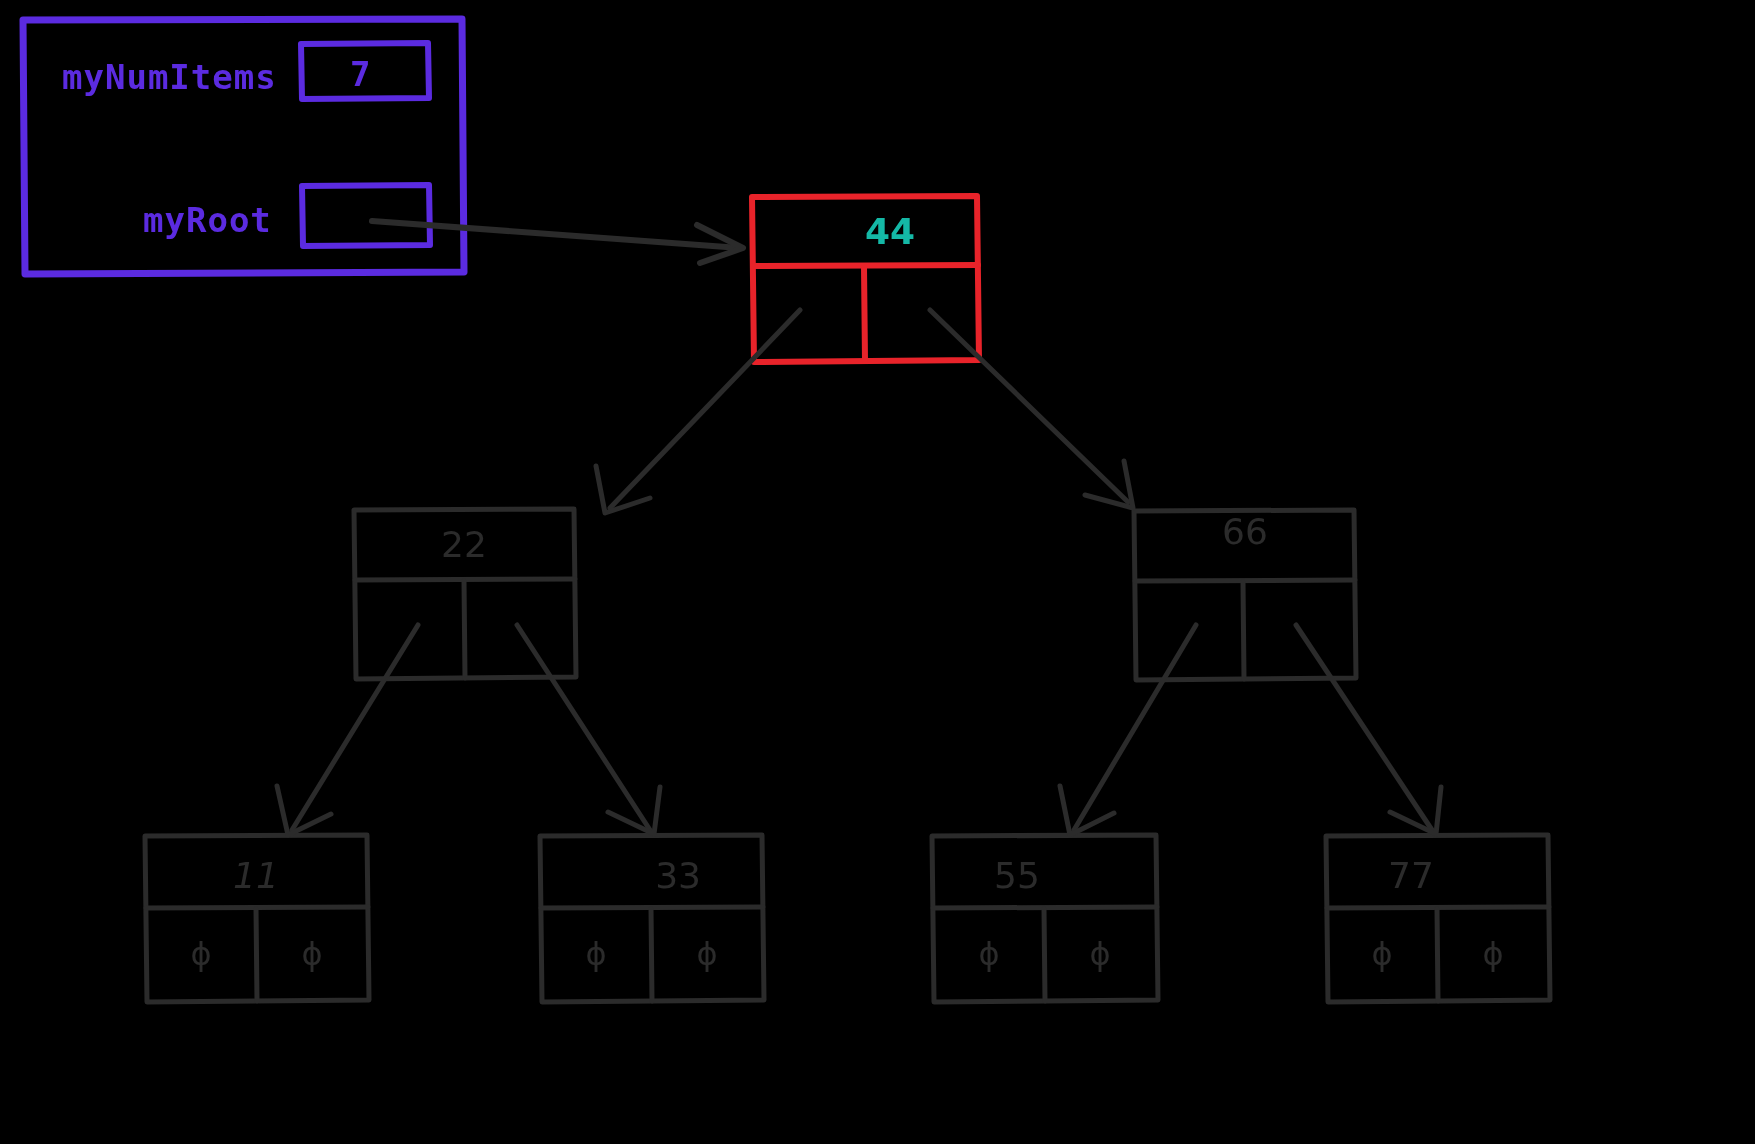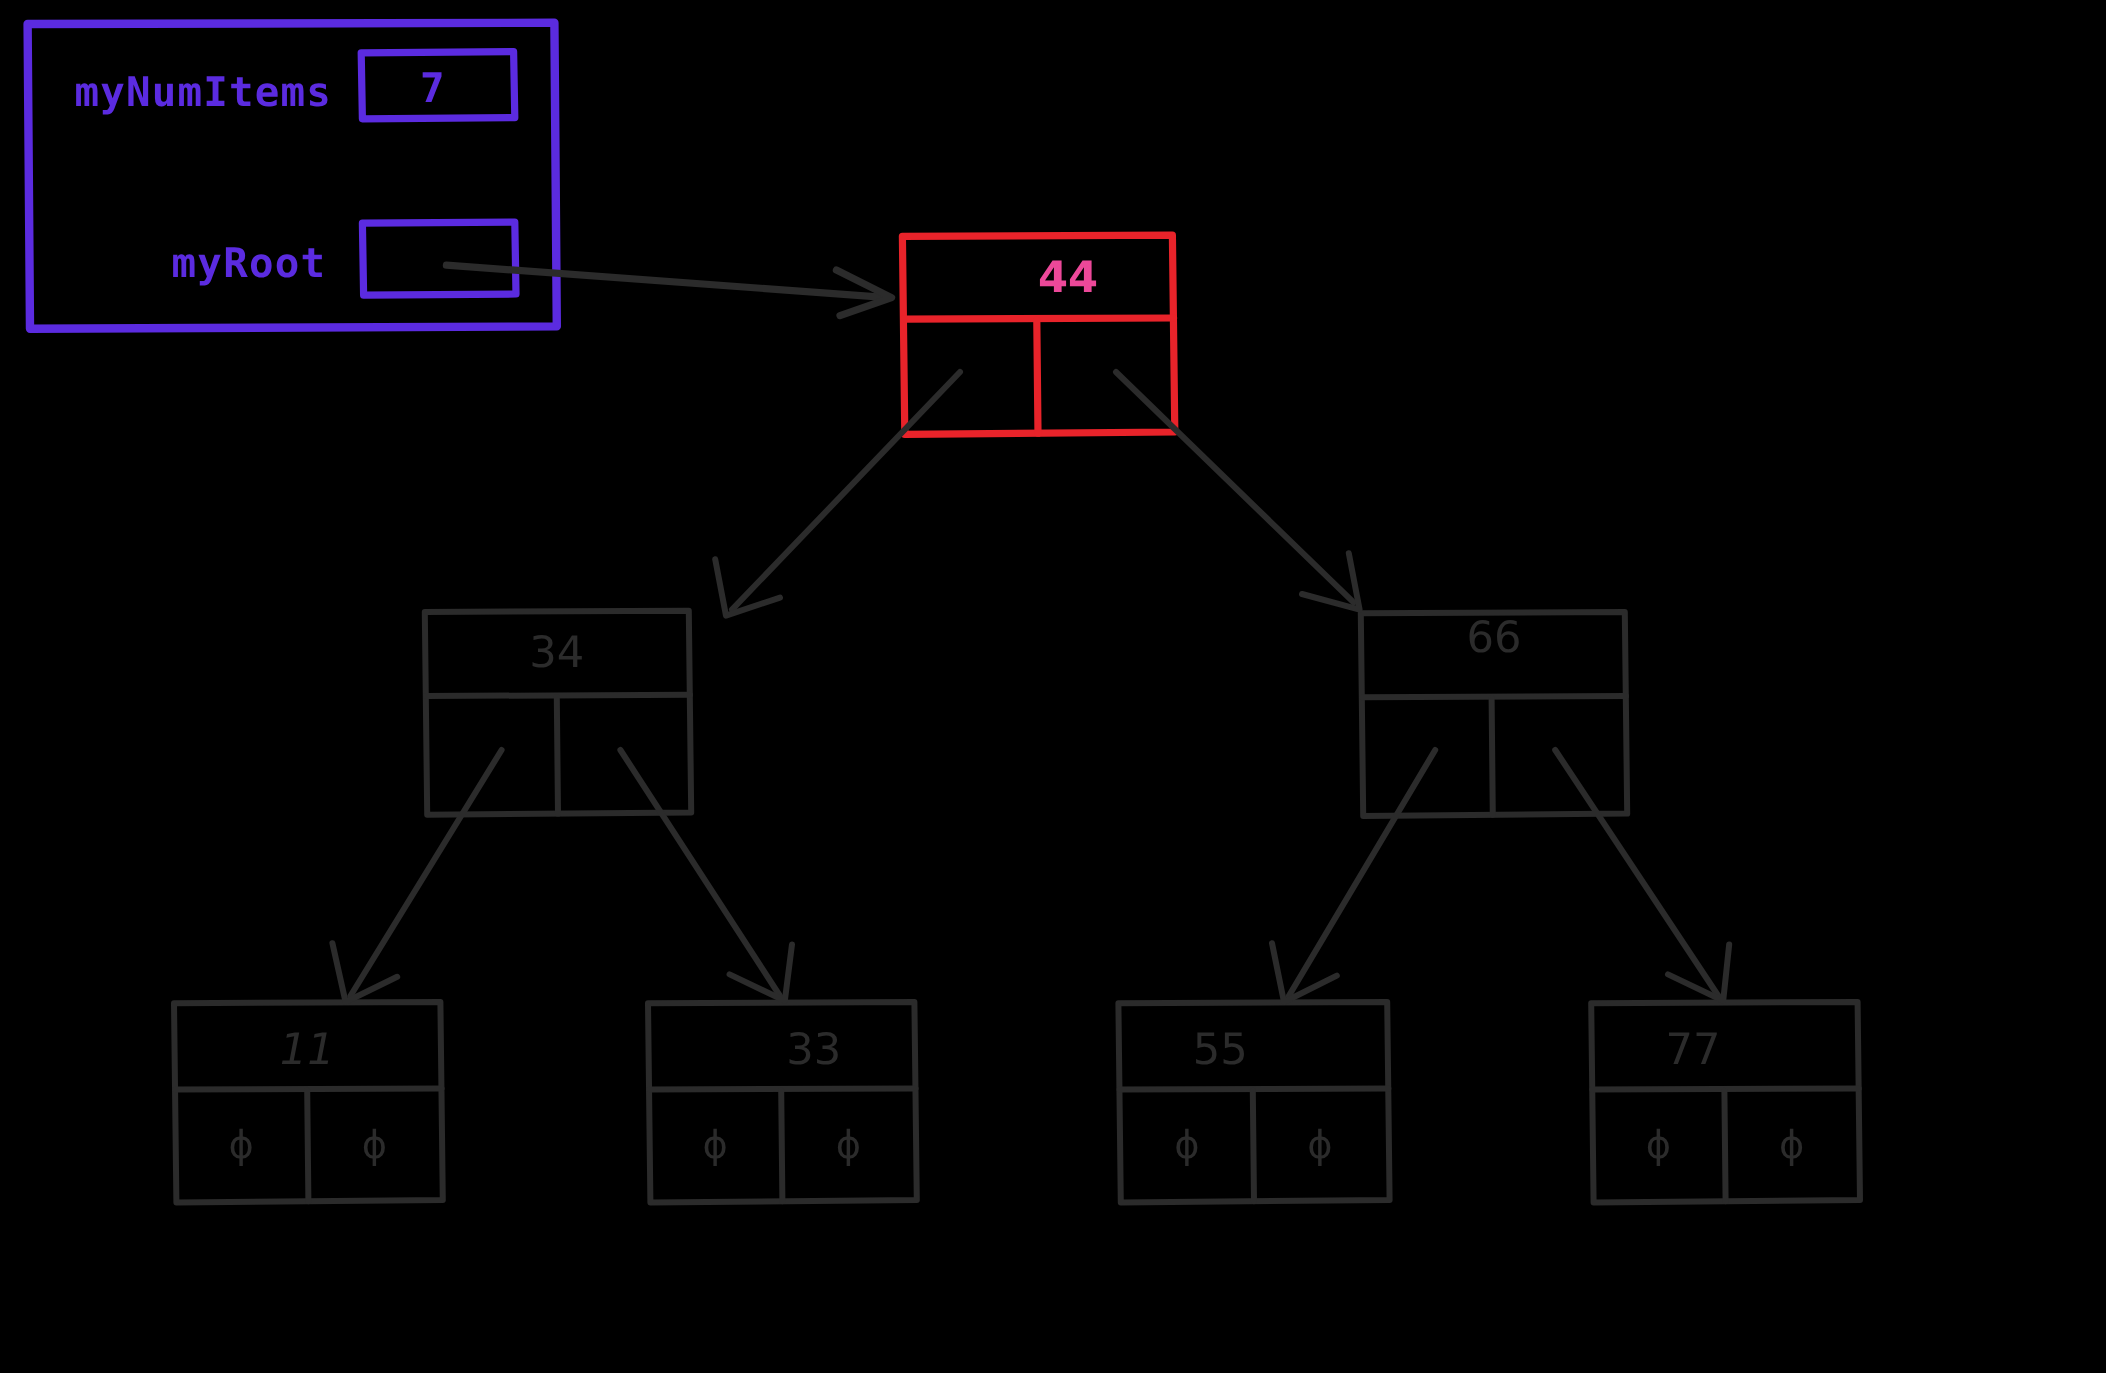--- a/index.html
+++ b/index.html
@@ -41,21 +41,21 @@
     font-weight: 700;
     font-family: "DejaVu Sans Mono", monospace;
   }
   .node-key {
     color: #2b2b2b;
     font-size: 36px;
     font-weight: 400;
     font-family: "DejaVu Sans", sans-serif;
   }
   .node-key.root-key {
-    color: #ec4899;
+    color: #14b8a6;
     font-weight: 700;
   }
   .null-glyph {
     color: #2b2b2b;
     font-size: 32px;
     font-family: "DejaVu Sans", sans-serif;
   }
 </style>
 </head>
 <body>
@@ -155,21 +155,21 @@
   </svg>
 
   <div class="txt var-label" style="left:62px; top:57px;">myNumItems</div>
 
   <div class="txt var-value" style="left:350px; top:54px;">7</div>
 
   <div class="txt var-label" style="left:143px; top:200px;">myRoot</div>
 
   <div class="txt node-key root-key" style="left:840px; top:211px; width:100px; text-align:center;">44</div>
 
-  <div class="txt node-key" style="left:414px; top:524px; width:100px; text-align:center;">34</div>
+  <div class="txt node-key" style="left:414px; top:524px; width:100px; text-align:center;">22</div>
 
   <div class="txt node-key" style="left:1195px; top:511px; width:100px; text-align:center;">66</div>
 
   <div class="txt node-key" style="left:206px; top:855px; width:100px; text-align:center;font-style:italic;">11</div>
 
   <div class="txt node-key" style="left:601px; top:855px; width:100px; text-align:right;">33</div>
 
   <div class="txt node-key" style="left:994px; top:855px; width:100px; ">55</div>
 
   <div class="txt node-key" style="left:1388px; top:855px; width:100px; ">77</div>

